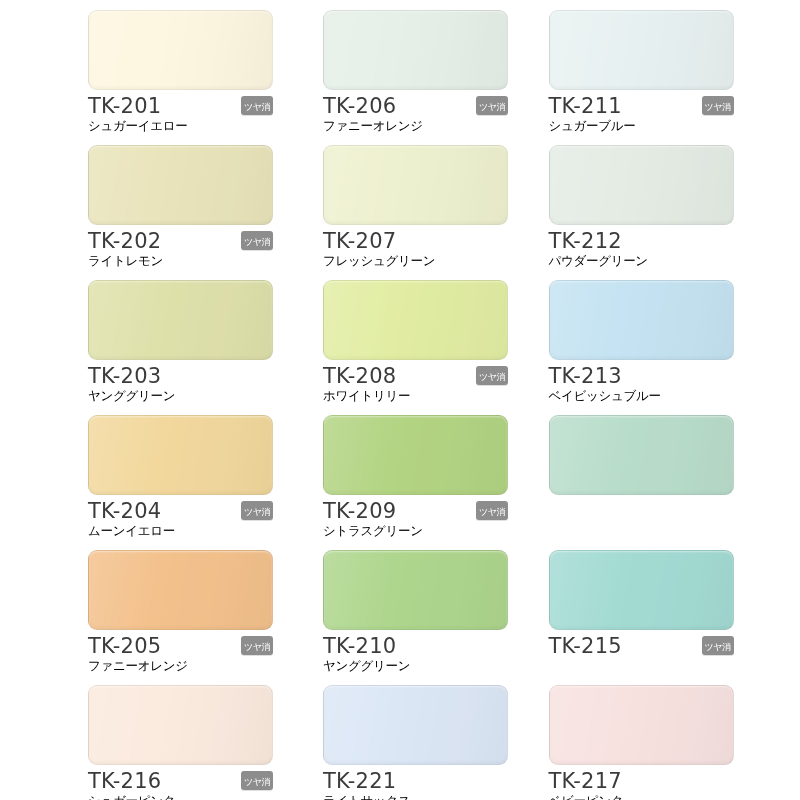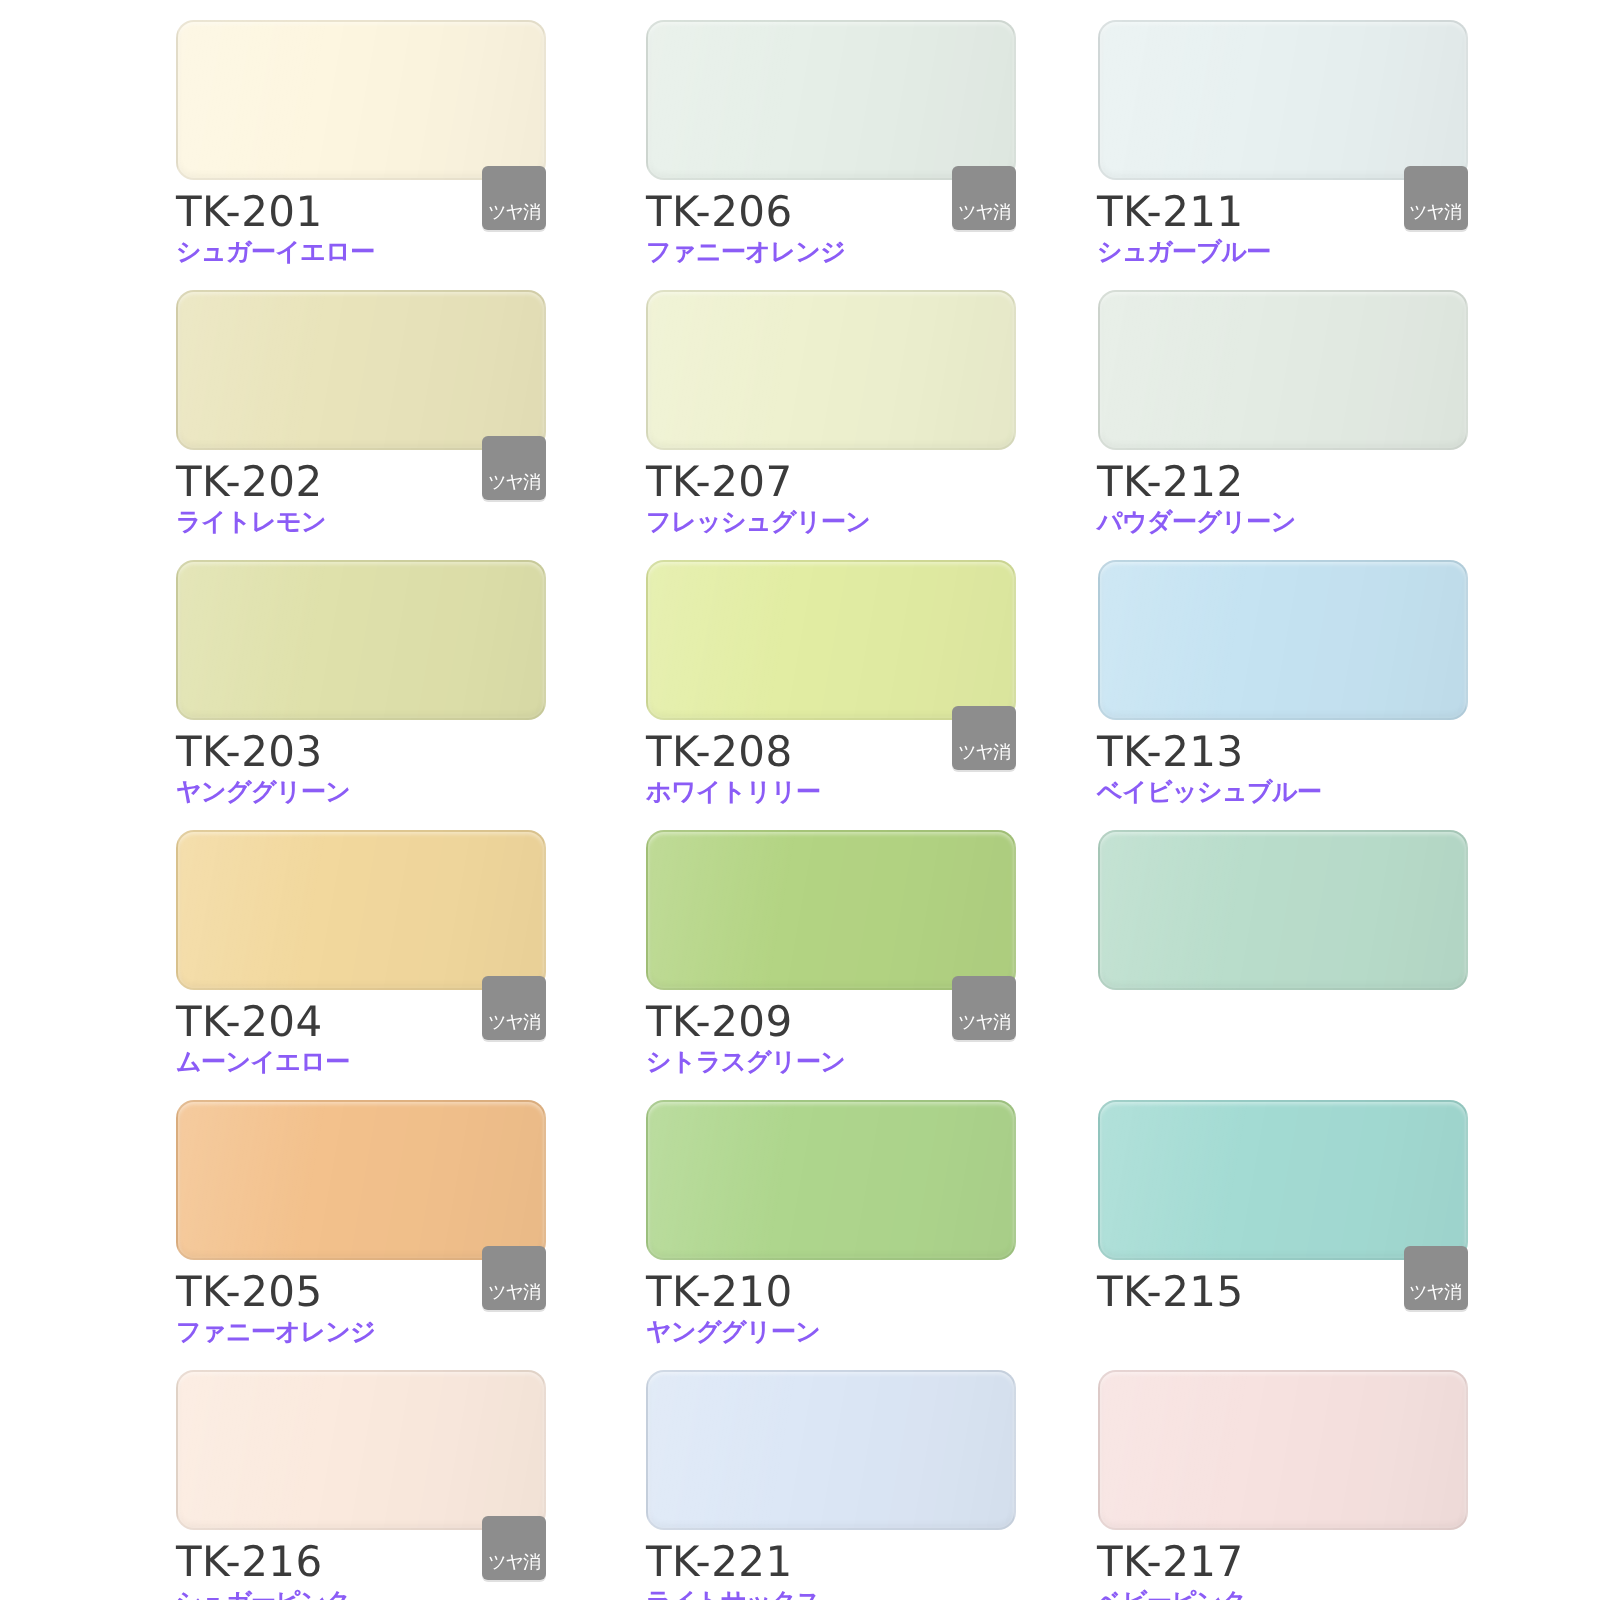--- a/index.html
+++ b/index.html
@@ -76,39 +76,38 @@
     font-weight: 400;
     white-space: nowrap;
   }
 
   .matte-badge {
     display: inline-block;
     background: #8d8d8d;
     color: #ffffff;
     font-size: 9px;
     line-height: 12px;
-    padding: 18px 3px 2px 3px;
+    padding: 5px 3px 2px 3px;
     border-radius: 3px;
     letter-spacing: -0.5px;
     white-space: nowrap;
     margin-bottom: 2px;
     font-family: "DejaVu Sans", "Liberation Sans", sans-serif;
     box-shadow: 0 1px 0 rgba(0,0,0,0.12);
   }
   .matte-badge.hidden { visibility: hidden; }
 
   .name {
     font-size: 12.5px;
     line-height: 16px;
-    color: #8b5cf6;
+    color: #000000;
     letter-spacing: -0.3px;
     white-space: nowrap;
     font-family: "DejaVu Sans", "Liberation Sans", sans-serif;
     margin-top: 1px;
-    font-weight: bold;
   }
 </style>
 </head>
 <body>
 
 <div id="swatch-sheet">
     <div class="swatch-cell col-0">
       <div class="chip" style="background-color: rgb(253, 246, 224);"></div>
       <div class="meta">
         <div class="code-row">

